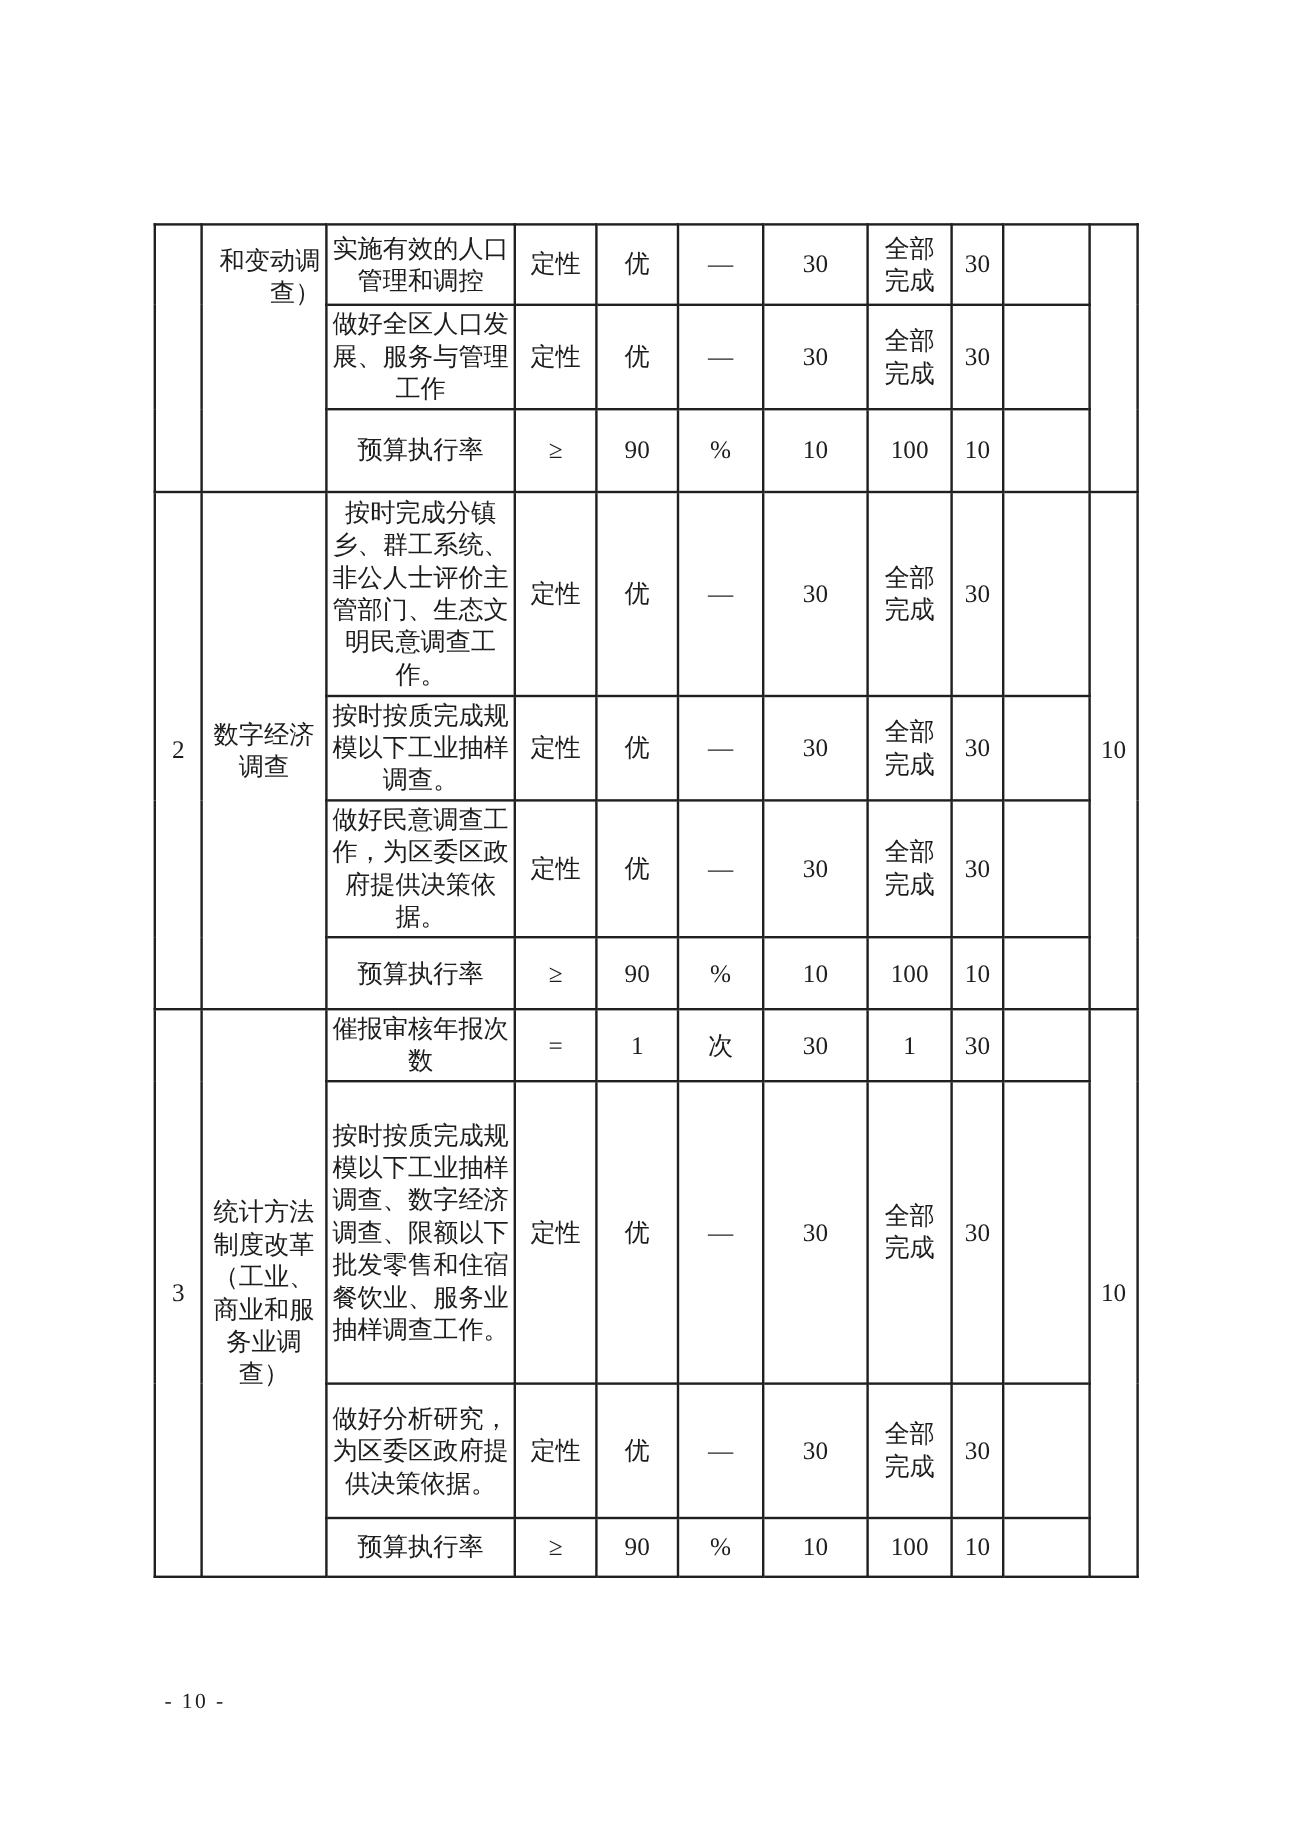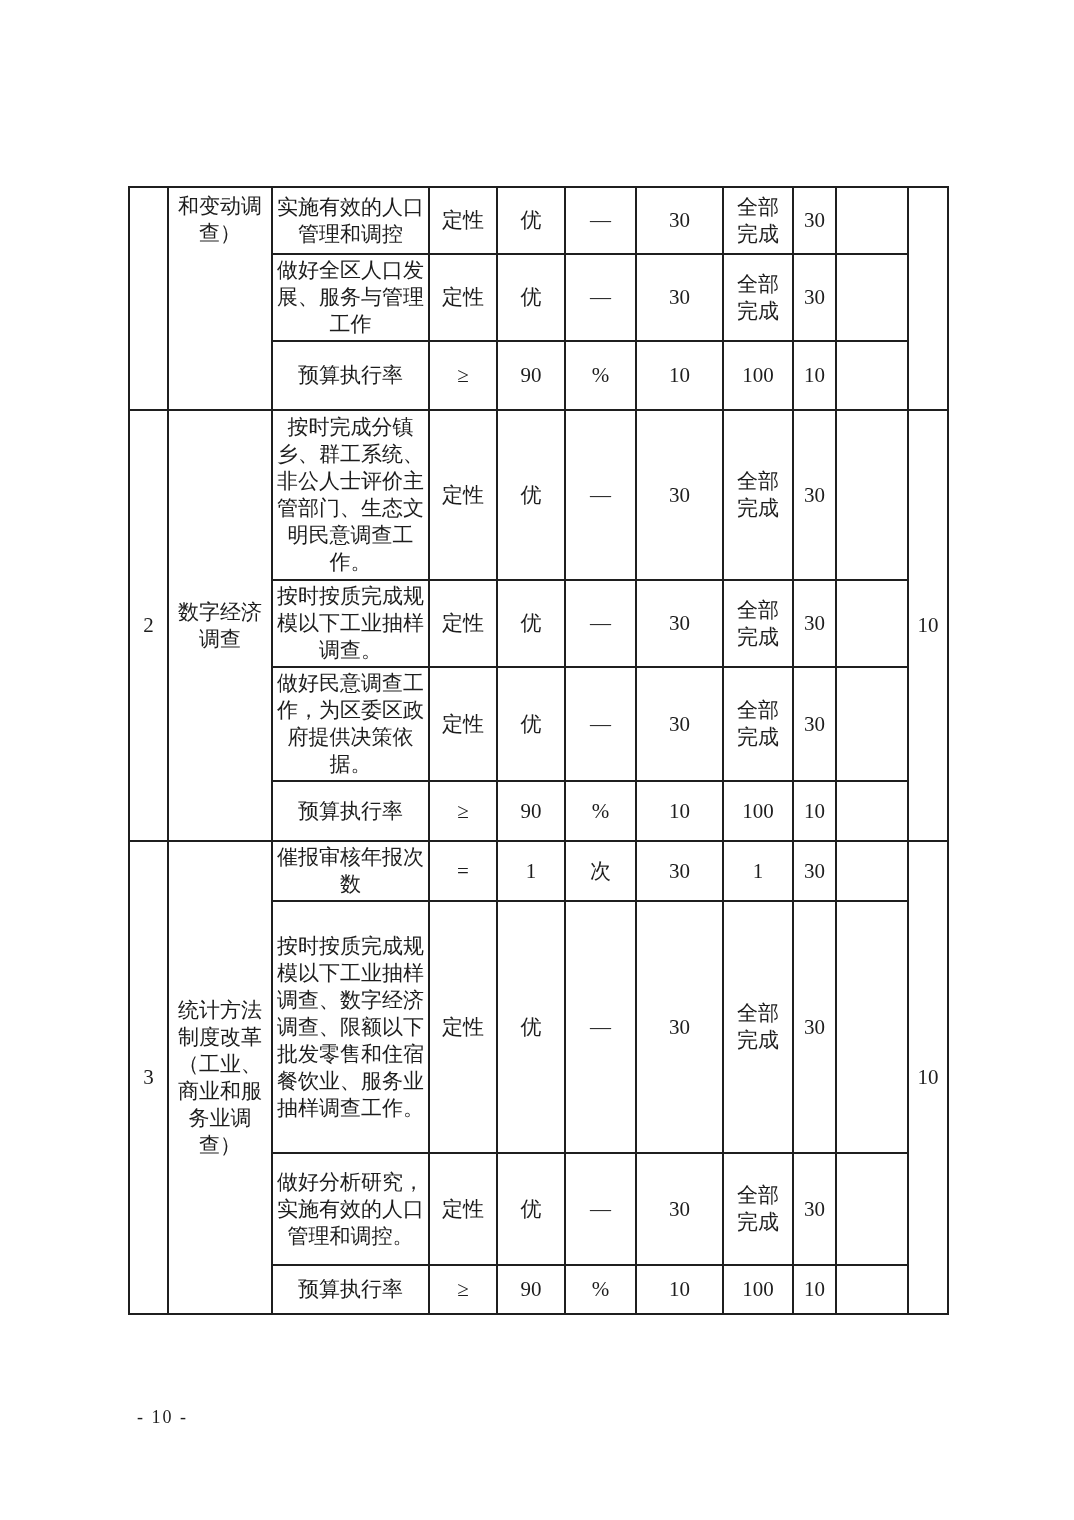--- a/index.html
+++ b/index.html
@@ -28,21 +28,21 @@
     overflow:hidden;
     word-break:break-all;
   }
   td.c-ind{
     text-align:justify;
     text-justify:inter-ideograph;
     padding:4px 8px 4px 10px;
     line-height:28px;
   }
   td.c-proj{line-height:29px;padding:2px 5px;}
-  tr.g-first td.c-proj{vertical-align:top;padding-top:5px;}
+  tr.g-first td.c-proj{vertical-align:top;padding-top:16px;text-align:right;}
   td.cut-top{border-top:none;}
   td.c-unit{font-size:19px;}
   td.c-op{font-size:21px;margin-left:40px;}
   .page-number{
     position:absolute;
     left:137px;top:1407px;
     font-size:18px;
     letter-spacing:2px;
     color:#1d1d1d;
   }
@@ -163,21 +163,21 @@
       <td class="c-ind">按时按质完成规模以下工业抽样调查、数字经济调查、限额以下批发零售和住宿餐饮业、服务业抽样调查工作。</td>
       <td class="c-op">定性</td>
       <td class="c-val">优</td>
       <td class="c-unit">—</td>
       <td class="c-w">30</td>
       <td class="c-act">全部完成</td>
       <td class="c-sc">30</td>
       <td class="c-extra"></td>
     </tr>
     <tr style="height:112px">
-      <td class="c-ind">做好分析研究，实施有效的人口管理和调控。</td>
+      <td class="c-ind">做好分析研究，为区委区政府提供决策依据。</td>
       <td class="c-op">定性</td>
       <td class="c-val">优</td>
       <td class="c-unit">—</td>
       <td class="c-w">30</td>
       <td class="c-act">全部完成</td>
       <td class="c-sc">30</td>
       <td class="c-extra"></td>
     </tr>
     <tr style="height:49px">
       <td class="c-ind">预算执行率</td>

